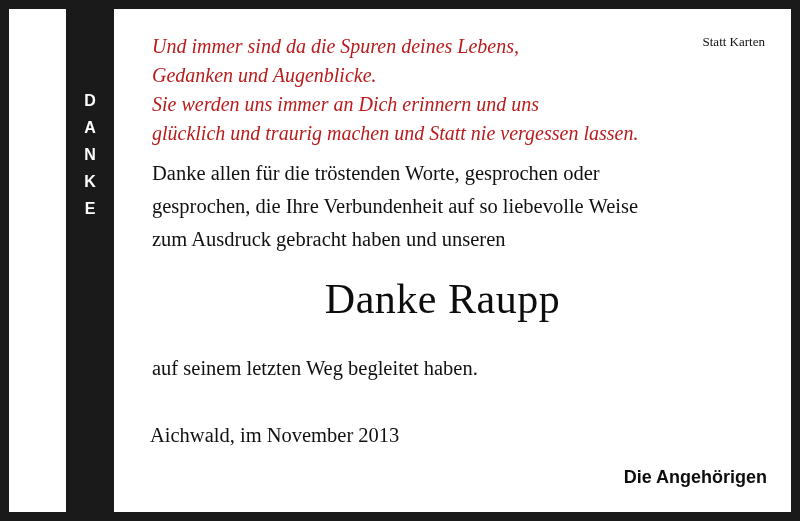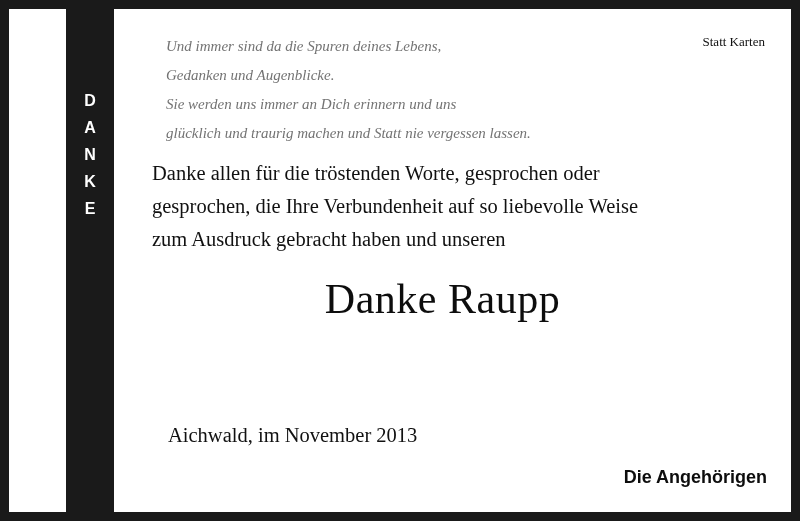--- a/index.html
+++ b/index.html
@@ -64,26 +64,26 @@
     position: absolute;
     right: 26px;
     top: 25px;
     font-size: 13px;
     color: #111111;
     white-space: nowrap;
   }
 
   .verse {
     position: absolute;
-    left: 52px;
+    left: 38px;
     top: 23px;
     font-style: italic;
-    font-size: 15px;
+    font-size: 20px;
     line-height: 29px;
-    color: #737373;
+    color: #b91c1c;
   }
   .verse div { white-space: nowrap; }
 
   .para {
     position: absolute;
     left: 38px;
     top: 148px;
     font-size: 20.5px;
     line-height: 33px;
     color: #111111;
@@ -106,21 +106,21 @@
     position: absolute;
     left: 38px;
     top: 348px;
     font-size: 20.5px;
     color: #111111;
     white-space: nowrap;
   }
 
   .place-date {
     position: absolute;
-    left: 54px;
+    left: 36px;
     top: 415px;
     font-size: 20.5px;
     color: #111111;
     white-space: nowrap;
   }
 
   .signature {
     position: absolute;
     right: 24px;
     top: 458px;
@@ -159,19 +159,20 @@
     </div>
 
     <div class="para">
       <div>Danke allen für die tröstenden Worte, gesprochen oder</div>
       <div>gesprochen, die Ihre Verbundenheit auf so liebevolle Weise</div>
       <div>zum Ausdruck gebracht haben und unseren</div>
     </div>
 
     <div class="name">Danke Raupp</div>
 
+    <div class="after-name">auf seinem letzten Weg begleitet haben.</div>
 
     <div class="place-date">Aichwald, im November 2013</div>
 
     <div class="signature">Die Angehörigen</div>
 
   </div>
 </div>
 
 </body></html>

